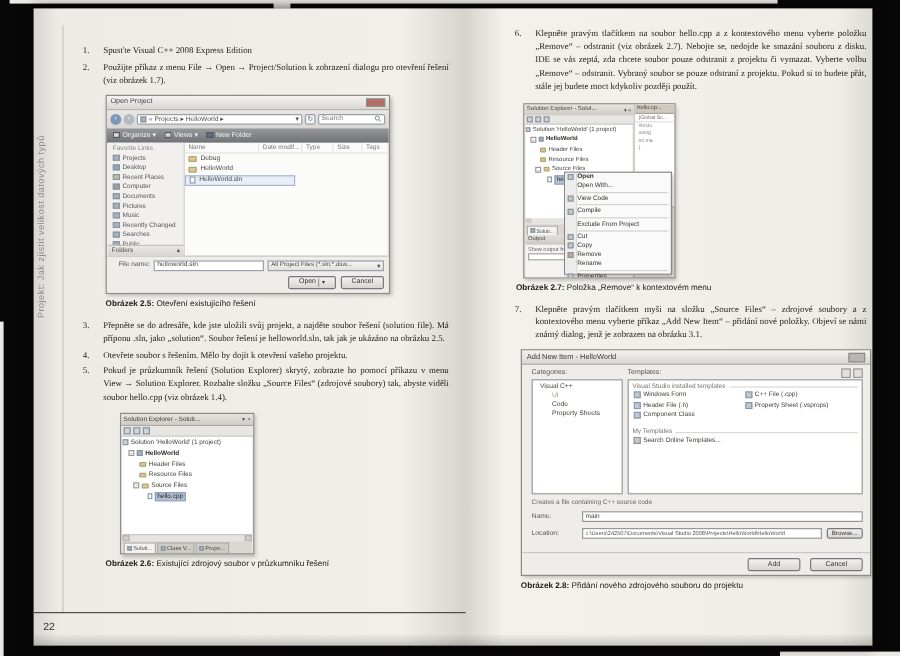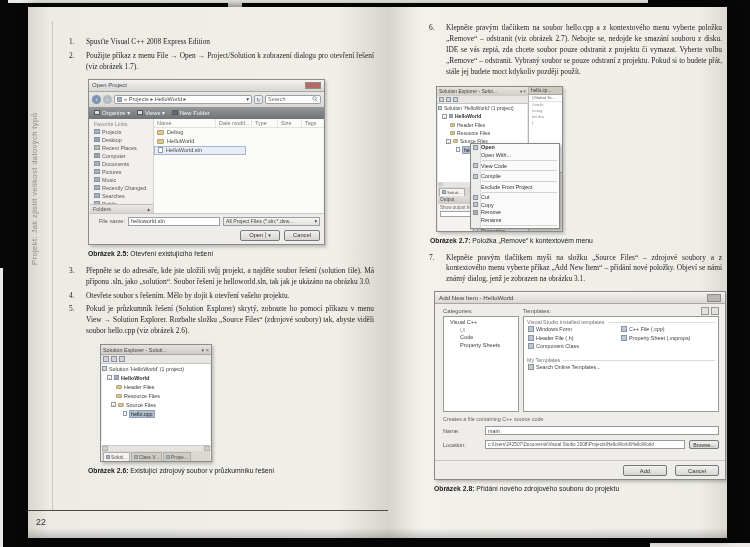--- a/index.html
+++ b/index.html
@@ -319,29 +319,29 @@
           </div>
         </div>
       </div>
       <div class="caption">
         <b>Obrázek 2.5:</b>
         <span>Otevření existujícího řešení</span>
       </div>
 
       <div class="step">
         <span class="num">3.</span>
-        <span class="txt">Přepněte se do adresáře, kde jste uložili svůj projekt, a najděte soubor řešení (solution file). Má příponu .sln, jako „solution“. Soubor řešení je helloworld.sln, tak jak je ukázáno na obrázku 3.0.</span>
+        <span class="txt">Přepněte se do adresáře, kde jste uložili svůj projekt, a najděte soubor řešení (solution file). Má příponu .sln, jako „solution“. Soubor řešení je helloworld.sln, tak jak je ukázáno na obrázku 2.5.</span>
       </div>
       <div class="step">
         <span class="num">4.</span>
         <span class="txt">Otevřete soubor s řešením. Mělo by dojít k otevření vašeho projektu.</span>
       </div>
       <div class="step">
         <span class="num">5.</span>
-        <span class="txt">Pokud je průzkumník řešení (Solution Explorer) skrytý, zobrazte ho pomocí příkazu v menu View → Solution Explorer. Rozbalte složku „Source Files“ (zdrojové soubory) tak, abyste viděli soubor hello.cpp (viz obrázek 2.6).</span>
+        <span class="txt">Pokud je průzkumník řešení (Solution Explorer) skrytý, zobrazte ho pomocí příkazu v menu View → Solution Explorer. Rozbalte složku „Source Files“ (zdrojové soubory) tak, abyste viděli soubor hello.cpp (viz obrázek 1.4).</span>
       </div>
 
       <div class="shot fig26">
         <div class="tbar sx-tb">
           <span class="tt">Solution Explorer - Soluti...</span>
           <span style="font-size:5px;color:#55534f">▾</span>
           <span style="font-size:5px;color:#55534f;margin-left:2px">×</span>
         </div>
         <div class="sx-tools">
           <span class="mini-ico"></span>

